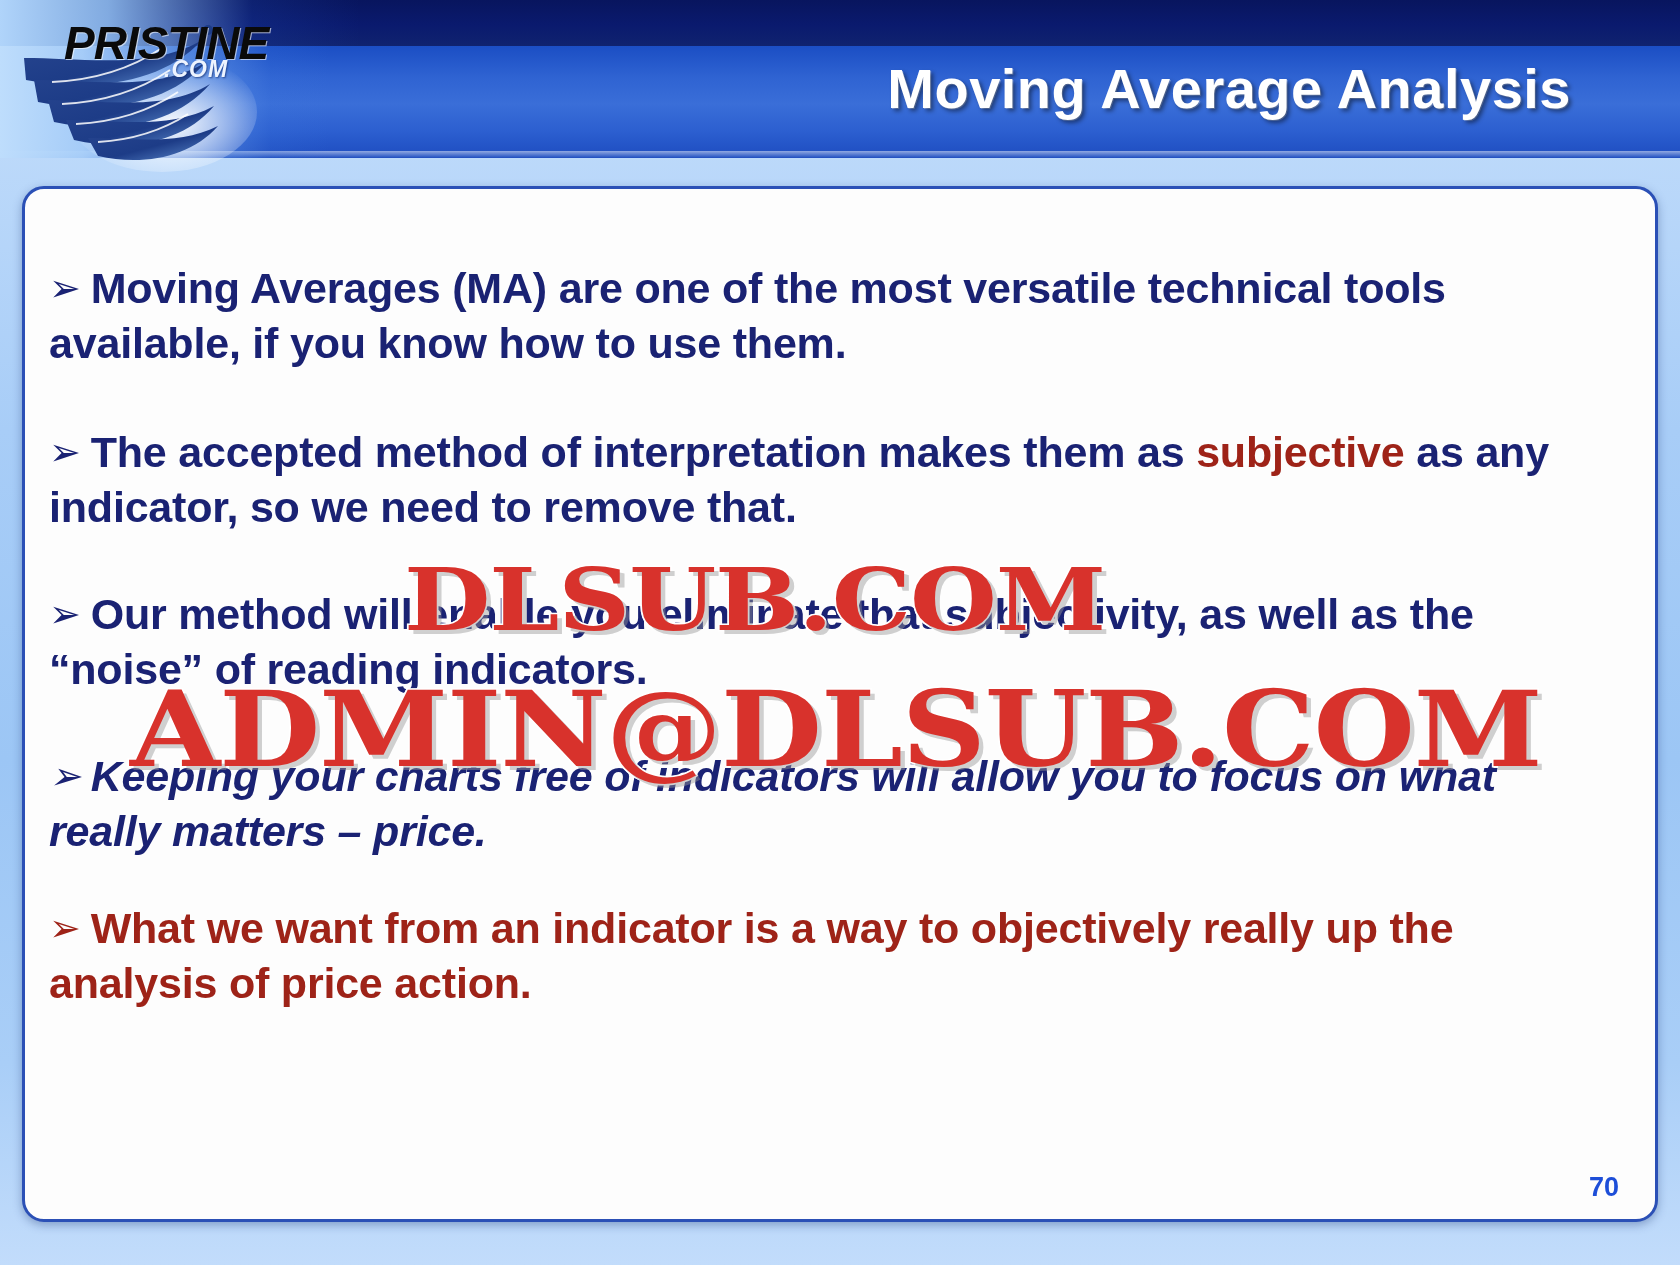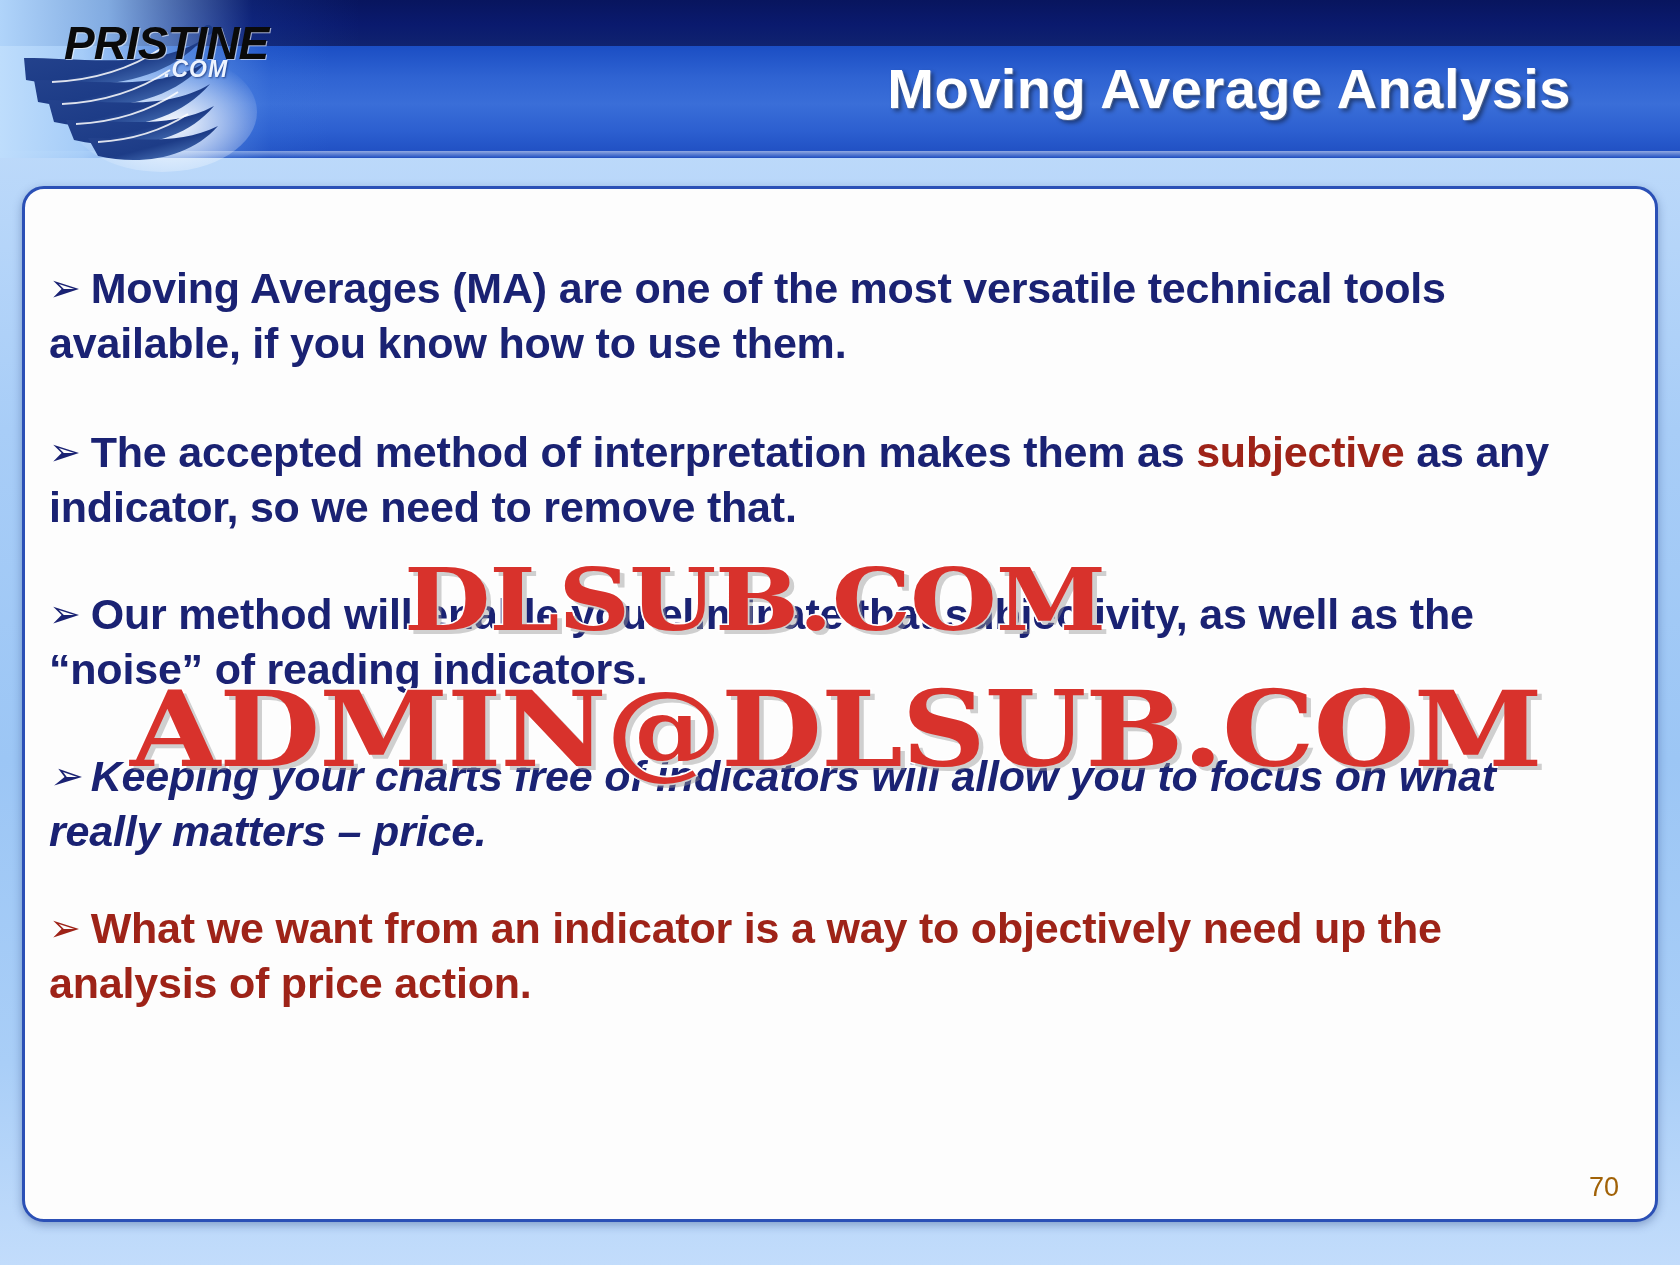--- a/index.html
+++ b/index.html
@@ -149,22 +149,22 @@
 
   .bullet-b1 { margin-bottom: 54px; }
   .bullet-b2 { margin-bottom: 52px; }
   .bullet-b3 { margin-bottom: 52px; }
   .bullet-b4 { margin-bottom: 42px; font-style: italic; }
 
   .page-number {
     position: absolute;
     right: 36px; bottom: 16px;
     font-size: 27px;
-    color: #a16207;
-    font-weight: normal;
+    color: #1d4ed8;
+    font-weight: bold;
   }
 
   
   .watermark {
     position: absolute;
     font-family: "DejaVu Serif", serif;
     font-weight: bold;
     color: #d8322c;
     letter-spacing: -1px;
     white-space: nowrap;
@@ -249,21 +249,21 @@
 
       <p class="bullet bullet-b3">
         <span class="bullet-marker">➢</span><span>Our method will enable you eliminate that subjectivity, as well as the “noise” of reading indicators.</span>
       </p>
 
       <p class="bullet bullet-b4">
         <span class="bullet-marker">➢</span><span>Keeping your charts free of indicators will allow you to focus on what really matters – price.</span>
       </p>
 
       <p class="bullet red-bullet">
-        <span class="bullet-marker">➢</span><span>What we want from an indicator is a way to objectively need up the analysis of price action.</span>
+        <span class="bullet-marker">➢</span><span>What we want from an indicator is a way to objectively really up the analysis of price action.</span>
       </p>
 
     </div>
 
     <div class="page-number">70</div>
   </div>
 
   <div class="watermark wm-1">DLSUB.COM</div>
   <div class="watermark wm-2">ADMIN@DLSUB.COM</div>
 

